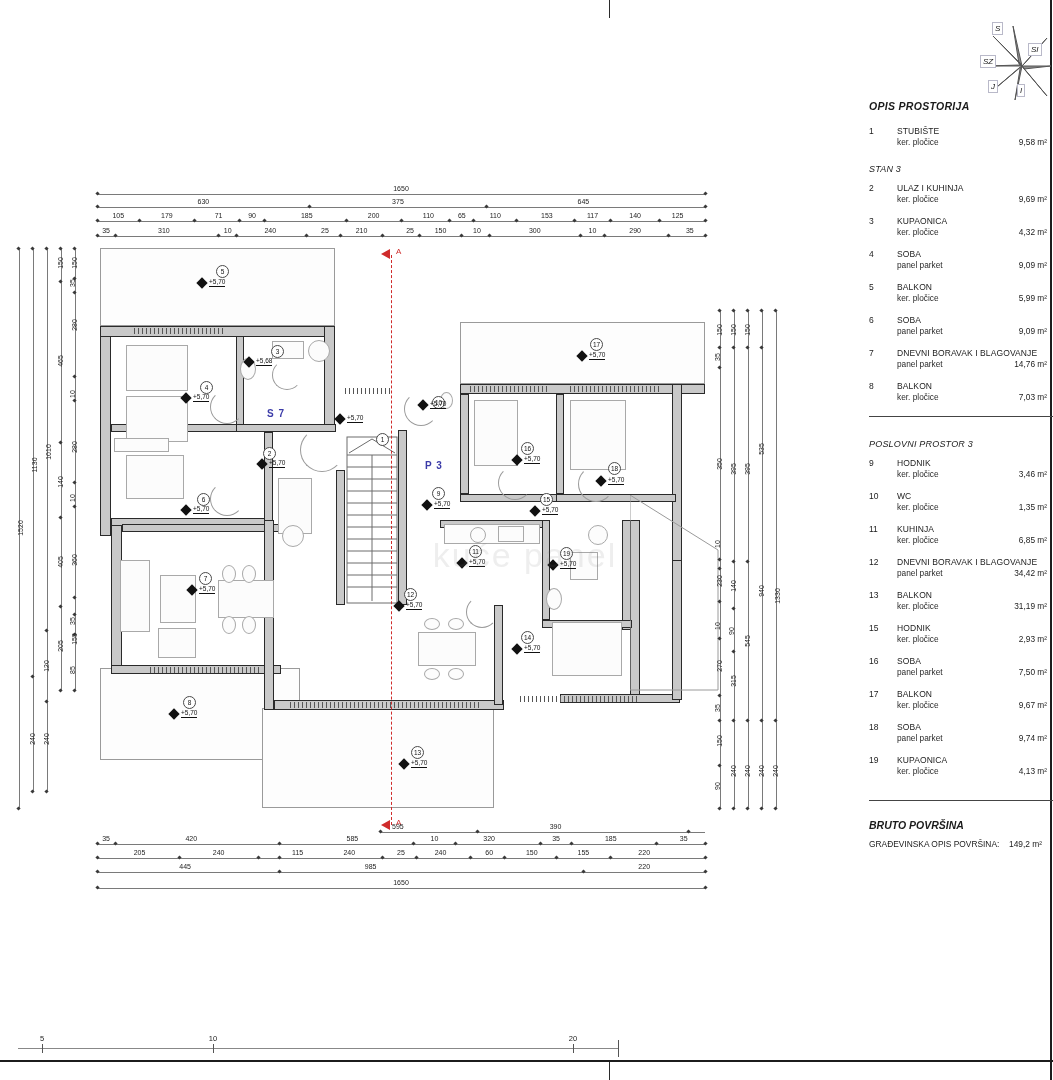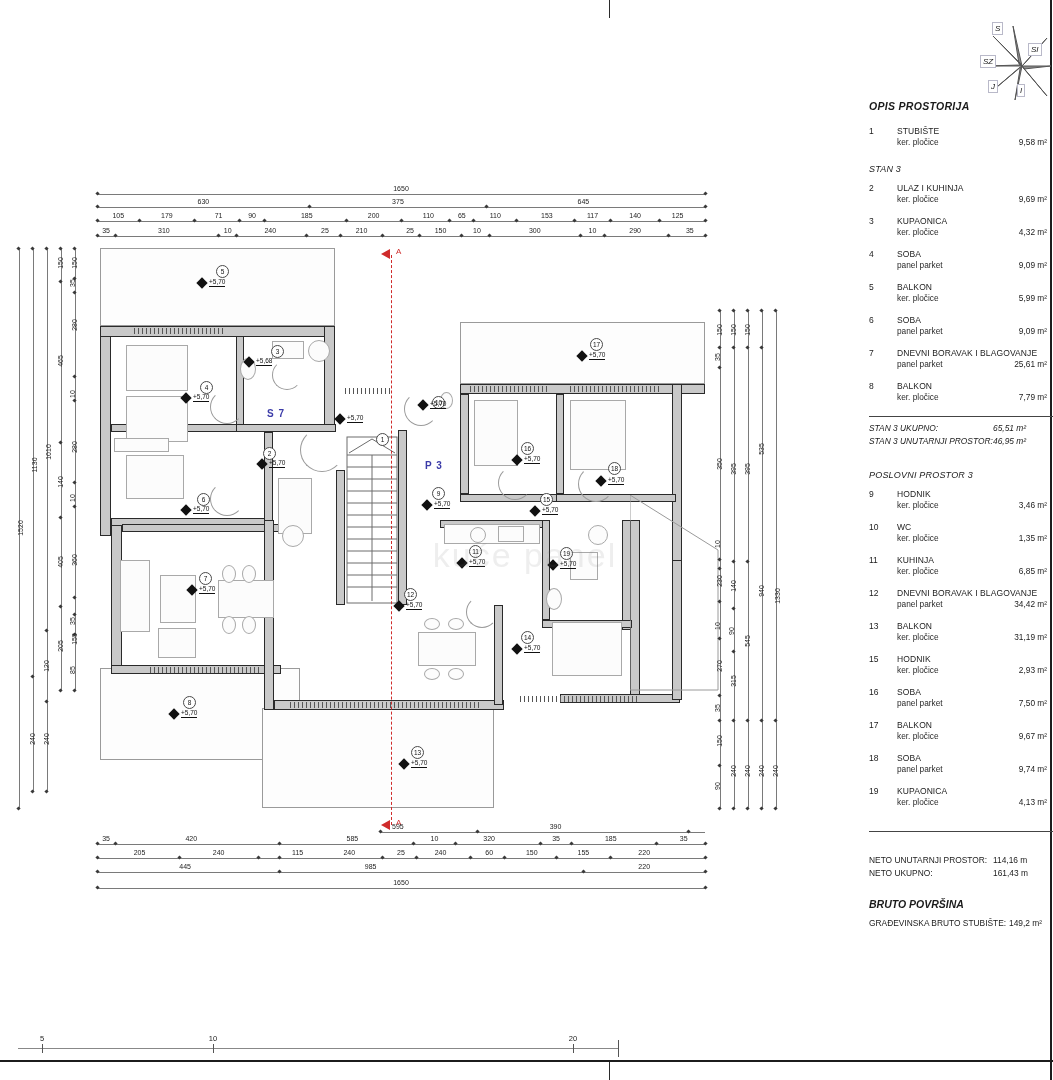--- a/index.html
+++ b/index.html
@@ -737,34 +737,30 @@
         <div class="leg-row">
           <span class="leg-num">6</span>
           <span class="leg-name">SOBA</span>
           <span class="leg-fin">panel parket</span>
           <span class="leg-area">9,09 m²</span>
         </div>
         <div class="leg-row">
           <span class="leg-num">7</span>
           <span class="leg-name">DNEVNI BORAVAK I BLAGOVANJE</span>
           <span class="leg-fin">panel parket</span>
-          <span class="leg-area">25,61 m²</span>
+          <span class="leg-area">14,76 m²</span>
         </div>
         <div class="leg-row">
           <span class="leg-num">8</span>
           <span class="leg-name">BALKON</span>
           <span class="leg-fin">ker. pločice</span>
-          <span class="leg-area">7,79 m²</span>
+          <span class="leg-area">7,03 m²</span>
         </div>
       </div>
     <div class="leg-rule"></div>
-    <div id="leg-tot-stan">
-        <div class="tot-row"><span>STAN  3  UKUPNO:</span><span class="tv">65,51 m²</span></div>
-        <div class="tot-row"><span>STAN 3 UNUTARNJI PROSTOR:</span><span class="tv">46,95 m²</span></div>
-      </div>
     <div class="leg-sub" style="margin-top:22px;">POSLOVNI PROSTOR 3</div>
     <div id="leg-posl">
         <div class="leg-row">
           <span class="leg-num">9</span>
           <span class="leg-name">HODNIK</span>
           <span class="leg-fin">ker. pločice</span>
           <span class="leg-area">3,46 m²</span>
         </div>
         <div class="leg-row">
           <span class="leg-num">10</span>
@@ -815,27 +811,23 @@
           <span class="leg-area">9,74 m²</span>
         </div>
         <div class="leg-row">
           <span class="leg-num">19</span>
           <span class="leg-name">KUPAONICA</span>
           <span class="leg-fin">ker. pločice</span>
           <span class="leg-area">4,13 m²</span>
         </div>
       </div>
     <div class="leg-rule" style="margin-top:20px;"></div>
-    <div id="leg-tot-neto" style="margin-top:22px;">
-        <div class="tot-plain"><span>NETO UNUTARNJI PROSTOR:</span><span class="tv">114,16 m</span></div>
-        <div class="tot-plain"><span>NETO UKUPNO:</span><span class="tv">161,43 m</span></div>
-      </div>
     <div class="leg-bruto-h">BRUTO POVRŠINA</div>
     <div class="leg-bruto">
-      <span>GRAĐEVINSKA BRUTO STUBIŠTE:</span>
+      <span>GRAĐEVINSKA OPIS POVRŠINA:</span>
       <span class="tv">149,2 m²</span>
     </div>
   </div>
 
   <div id="scalebar">
     <div class="sb"></div>
   <div class="st" style="left: 24px;"></div>
       <div class="sv" style="left: 24px;">5</div>
       <div class="st" style="left: 195px;"></div>
       <div class="sv" style="left: 195px;">10</div>

